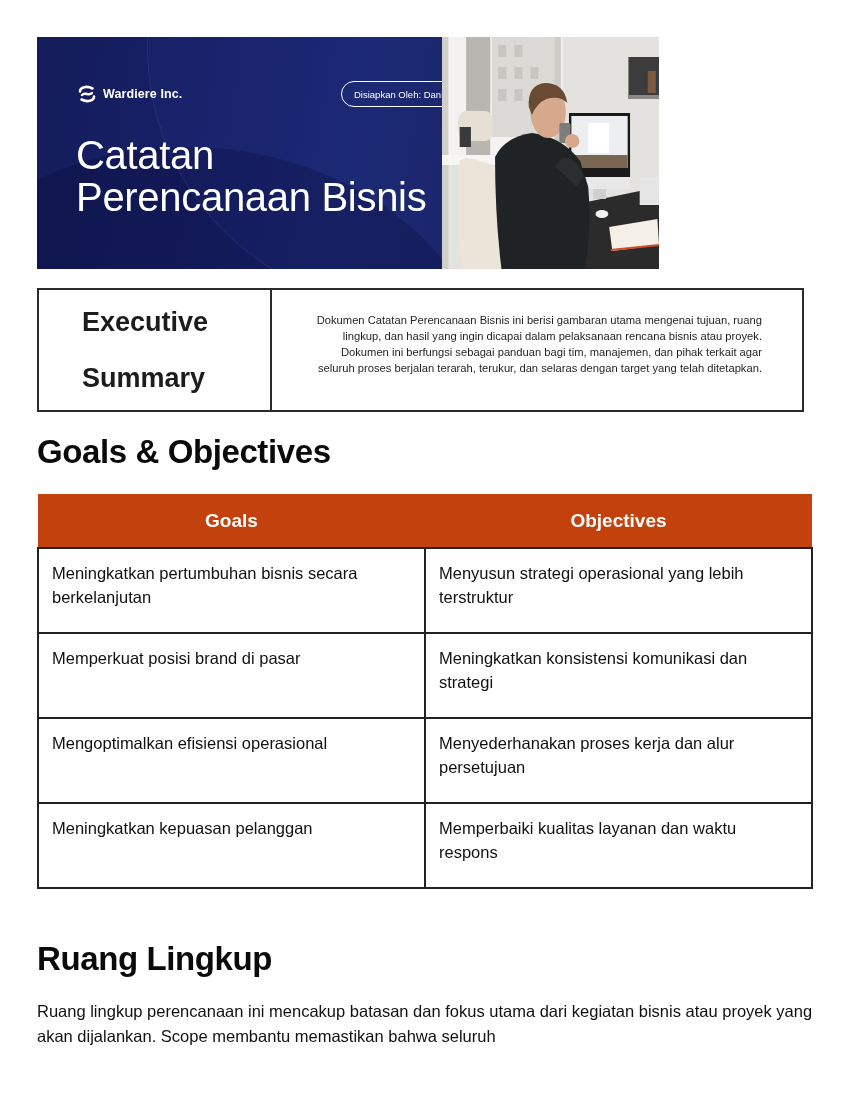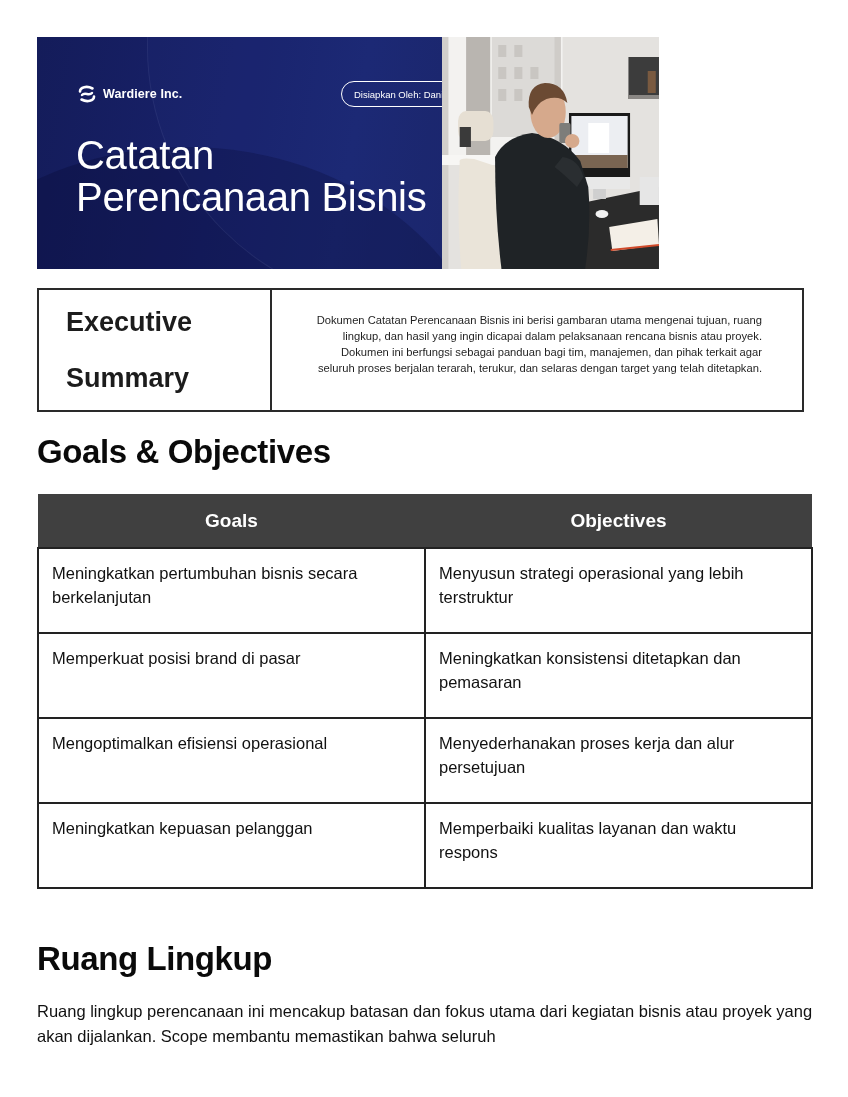--- a/index.html
+++ b/index.html
@@ -38,41 +38,41 @@
   .hero-photo { position: relative; width: 270px; height: 232px; overflow: hidden; background: #e7e5e2; }
   .hero-photo svg { display: block; width: 100%; height: 100%; }
 
   
   .exec {
     position: absolute; left: 37px; top: 288px; width: 767px; height: 124px;
     border: 2px solid #2a2a2a; display: flex;
   }
   .exec-title {
     width: 233px; border-right: 2px solid #2a2a2a;
-    display: flex; align-items: center; padding-left: 27px;
+    display: flex; align-items: center; padding-left: 43px;
     font-weight: 700; font-size: 27px; line-height: 28px; color: #1c1c1c;
   }
   .exec-title span { display: block; }
   .exec-body {
     flex: 1; padding: 22px 40px 0 39px;
     font-size: 11.2px; line-height: 16px; color: #1f1f1f; text-align: right;
   }
 
   
   .h2 { position: absolute; left: 37px; font-weight: 700; font-size: 33px; color: #0a0a0a; letter-spacing: -0.4px; }
   .h2.goals { top: 433px; }
   .h2.scope { top: 940px; }
 
   
   .go-table {
     position: absolute; left: 37px; top: 494px; width: 774px;
     border-collapse: collapse; table-layout: fixed;
   }
   .go-table th {
-    background: #404040; color: #ffffff; font-weight: 700; font-size: 19px;
+    background: #c2410c; color: #ffffff; font-weight: 700; font-size: 19px;
     height: 54px; text-align: center; border: 0;
   }
   .go-table td {
     border: 2px solid #222222; vertical-align: top;
     padding: 12px 14px 0 13px; height: 85px;
     font-size: 16.5px; line-height: 24px; color: #111111;
   }
   .go-table col.c1 { width: 387px; }
   .go-table col.c2 { width: 387px; }
 
@@ -185,21 +185,21 @@
       <th>Objectives</th>
     </tr>
   </thead>
   <tbody>
     <tr>
       <td>Meningkatkan pertumbuhan bisnis secara berkelanjutan</td>
       <td>Menyusun strategi operasional yang lebih terstruktur</td>
     </tr>
     <tr>
       <td>Memperkuat posisi brand di pasar</td>
-      <td>Meningkatkan konsistensi ditetapkan dan pemasaran</td>
+      <td>Meningkatkan konsistensi komunikasi dan strategi</td>
     </tr>
     <tr>
       <td>Mengoptimalkan efisiensi operasional</td>
       <td>Menyederhanakan proses kerja dan alur persetujuan</td>
     </tr>
     <tr>
       <td>Meningkatkan kepuasan pelanggan</td>
       <td>Memperbaiki kualitas layanan dan waktu respons</td>
     </tr>
   </tbody>

